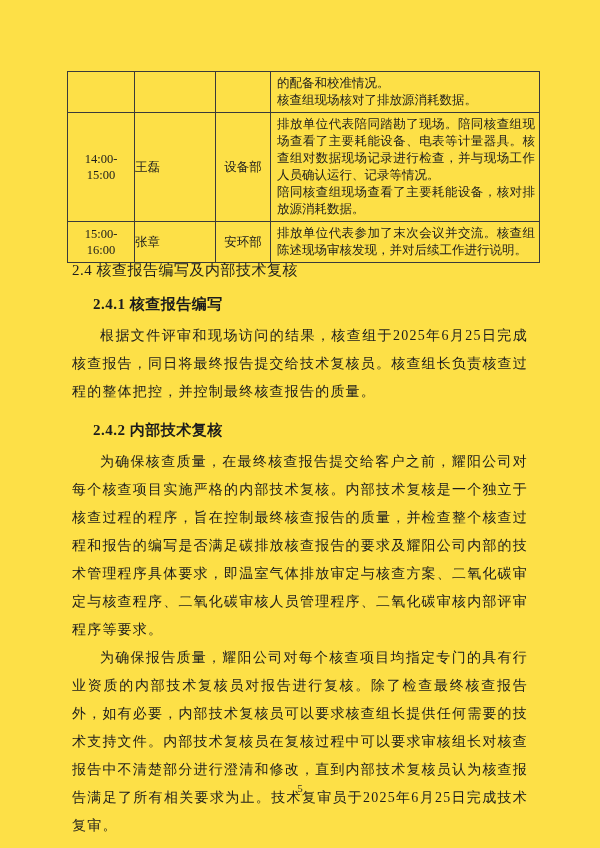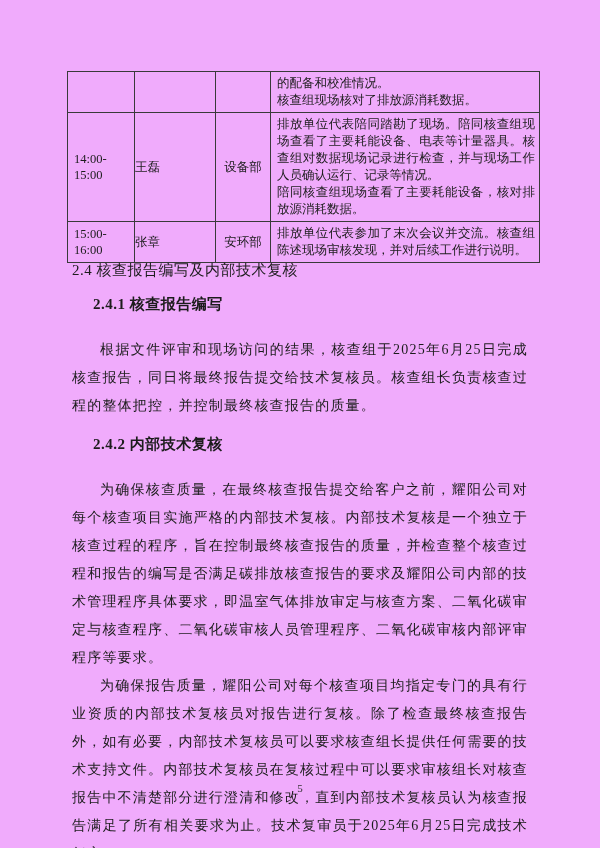--- a/index.html
+++ b/index.html
@@ -6,39 +6,39 @@
   html, body { background: #ffffff; }
   body {
     width: 600px; height: 848px;
     font-family: "Liberation Serif", "DejaVu Serif", serif;
     color: #1c1c1c;
     position: relative;
     overflow: hidden;
   }
   .page {
     width: 600px; height: 848px;
-    background: #f0abfc;
+    background: #fde047;
     position: relative;
   }
 
   
   table.schedule {
     position: absolute;
     left: 67px; top: 71px;
     width: 468px;
     border-collapse: collapse;
     table-layout: fixed;
     font-size: 12.5px;
     color: #1c1c1c;
   }
   table.schedule td {
     border: 1px solid #3a3a3a;
     vertical-align: middle;
   }
-  td.c-time   { width: 67px;  line-height: 16px; padding: 0 6px; }
+  td.c-time   { width: 67px;  text-align: center; line-height: 16px; padding: 0 6px; }
   td.c-name   { width: 81px;  text-align: left; font-family: Liberation Serif, serif; }
   td.c-dept   { width: 55px;  text-align: center; }
   td.c-desc   { width: 269px; text-align: left; padding: 3px 4px 3px 6px; line-height: 17px; }
   td.c-desc .para { text-align: justify; }
   tr.r1 { height: 40px; }
   tr.r2 { height: 101px; }
   tr.r3 { height: 41px; }
 
   
   .content {
@@ -59,21 +59,21 @@
     line-height: 20px;
     margin-top: 14px;
     margin-left: 21px;
     letter-spacing: 0.5px;
   }
   .body-para {
     font-size: 14px;
     line-height: 28px;
     text-align: justify;
     text-indent: 2em;
-    margin-top: 22px;
+    margin-top: 8px;
     letter-spacing: 1.2px;
   }
   .body-para.tight { margin-top: 0; }
 
   
   .page-number {
     position: absolute;
     left: 0; right: 0;
     top: 782px;
     text-align: center;

